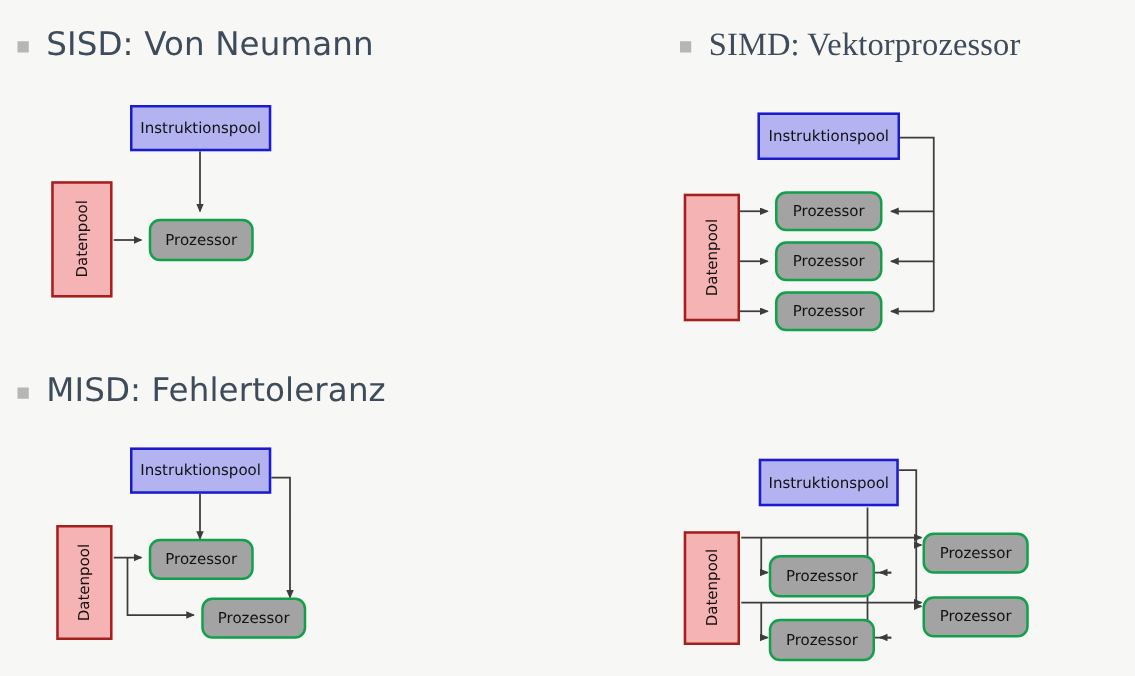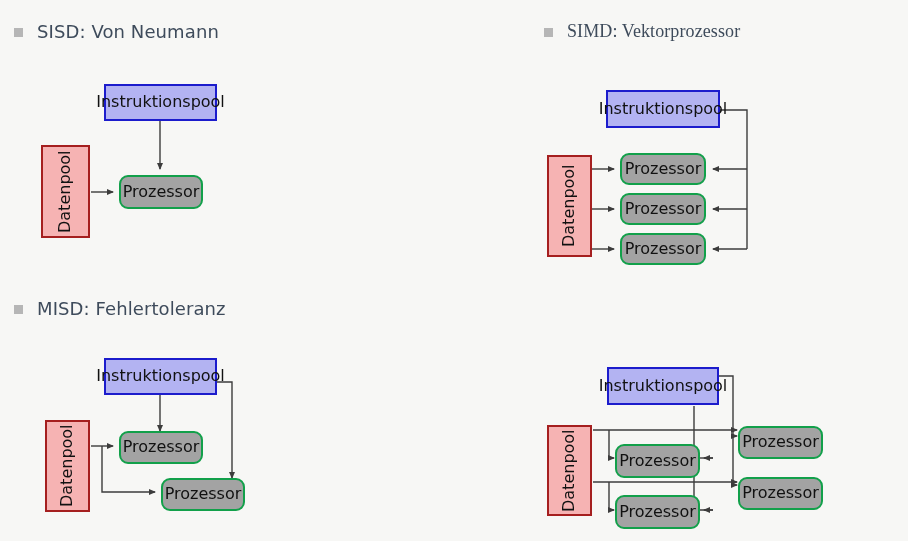--- a/index.html
+++ b/index.html
@@ -30,21 +30,21 @@
   .bullet {
     width: 9px;
     height: 9px;
     background: #b6b6b6;
     display: inline-block;
     flex: 0 0 auto;
     position: relative;
     top: 1px;
   }
   .heading-text {
-    font-size: 18px;
+    font-size: 26px;
     color: #3e4b5b;
     font-weight: 400;
     letter-spacing: 0.1px;
   }
   
   .diagram {
     position: absolute;
   }
   .diagram svg {
     position: absolute;
@@ -52,21 +52,21 @@
     top: 0;
     overflow: visible;
   }
   
   .box {
     position: absolute;
     box-sizing: border-box;
     display: flex;
     align-items: center;
     justify-content: center;
-    font-size: 16px;
+    font-size: 12px;
     color: #111111;
     text-align: center;
     line-height: 1.05;
   }
   .box-instr {
     background: #b3b3f2;
     border: 2.5px solid #1c1ccc;
     border-radius: 0;
   }
   .box-data {

